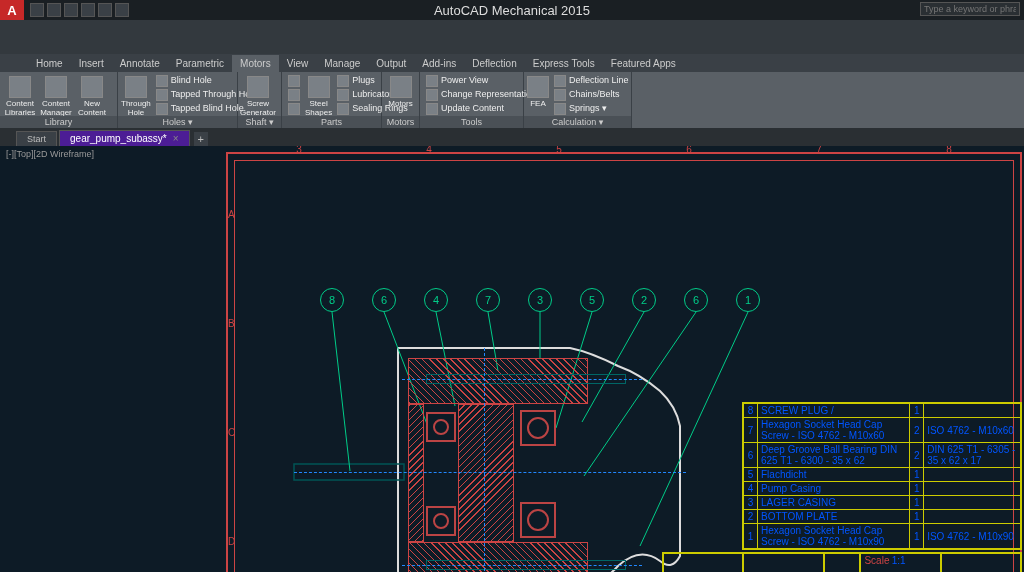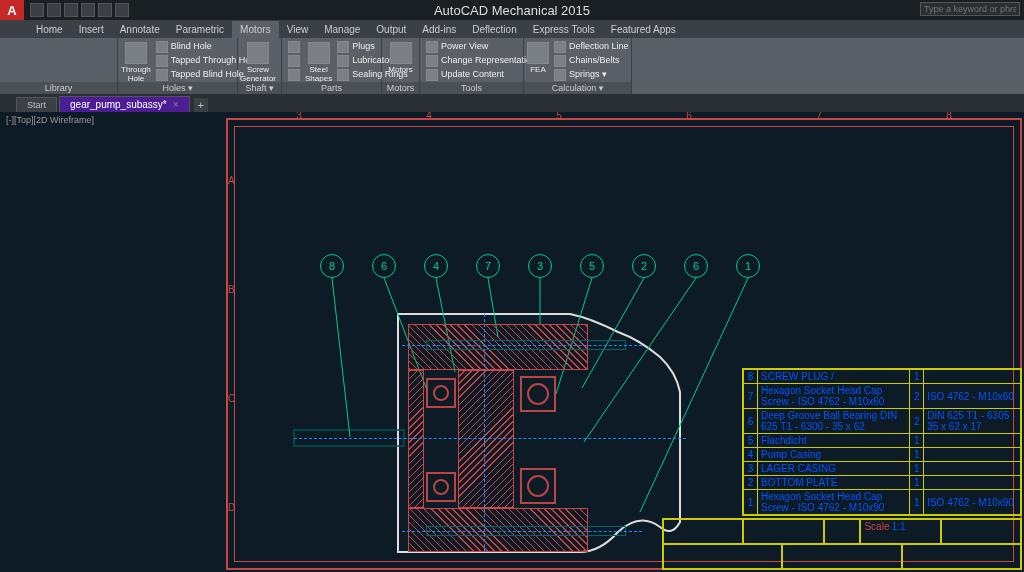--- a/index.html
+++ b/index.html
@@ -8,21 +8,21 @@
 
 .titlebar { height:20px; background:#1a1f23; display:flex; align-items:center; position:relative; }
 .app-logo { width:24px; height:20px; background:#c62828; color:#fff; display:flex; align-items:center; justify-content:center; font-weight:bold; font-size:13px; }
 .qat { display:flex; gap:3px; margin-left:6px; }
 .qat span { width:14px; height:14px; background:#3a4046; border:1px solid #555; display:inline-block; }
 .title-text { position:absolute; left:50%; transform:translateX(-50%); color:#ddd; font-size:13px; }
 .search-box { position:absolute; right:4px; top:2px; }
 .search-box input { width:100px; height:14px; background:#2a2f33; border:1px solid #555; color:#888; font-size:9px; padding:0 3px; }
 
 
-.tabs { height:18px; background:#3a4046; display:flex; align-items:center; padding-left:28px; gap:0; }
+.tabs { height:18px; background:#3a4046; display:flex; align-items:center; padding-left:28px; gap:0;margin-top:34px; }
 .tab { padding:3px 8px; color:#ccc; cursor:pointer; font-size:10px; }
 .tab.active { background:#5a6066; }
 
 
 .ribbon { height:56px; background:#5a6066; display:flex; }
 .panel { border-right:1px solid #3a4046; padding:2px 3px; display:flex; flex-direction:column; position:relative; }
 .panel-title { position:absolute; bottom:0; left:0; right:0; height:12px; background:#4a5056; text-align:center; font-size:9px; color:#ccc; line-height:12px; }
 .panel-body { flex:1; display:flex; gap:2px; }
 .big-btn { width:34px; display:flex; flex-direction:column; align-items:center; justify-content:flex-start; padding-top:2px; cursor:pointer; }
 .big-btn .icn { width:22px; height:22px; background:#7a8086; border:1px solid #888; margin-bottom:1px; }
@@ -106,20 +106,34 @@
   <div class="tab">Manage</div>
   <div class="tab">Output</div>
   <div class="tab">Add-ins</div>
   <div class="tab">Deflection</div>
   <div class="tab">Express Tools</div>
   <div class="tab">Featured Apps</div>
 </div>
 
 <div class="ribbon">
   <div class="panel" style="width:118px">
+    <div class="panel-body">
+      <div class="big-btn">
+          <div class="icn"></div>
+          <div class="lbl">Content Libraries</div>
+        </div>
+      <div class="big-btn">
+          <div class="icn"></div>
+          <div class="lbl">Content Manager</div>
+        </div>
+      <div class="big-btn">
+          <div class="icn"></div>
+          <div class="lbl">New Content</div>
+        </div>
+    </div>
     <div class="panel-title">Library</div>
   </div>
 
 
   <div class="panel" style="width:120px">
     <div class="panel-body">
       <div class="big-btn">
           <div class="icn"></div>
           <div class="lbl">Through Hole</div>
         </div>

